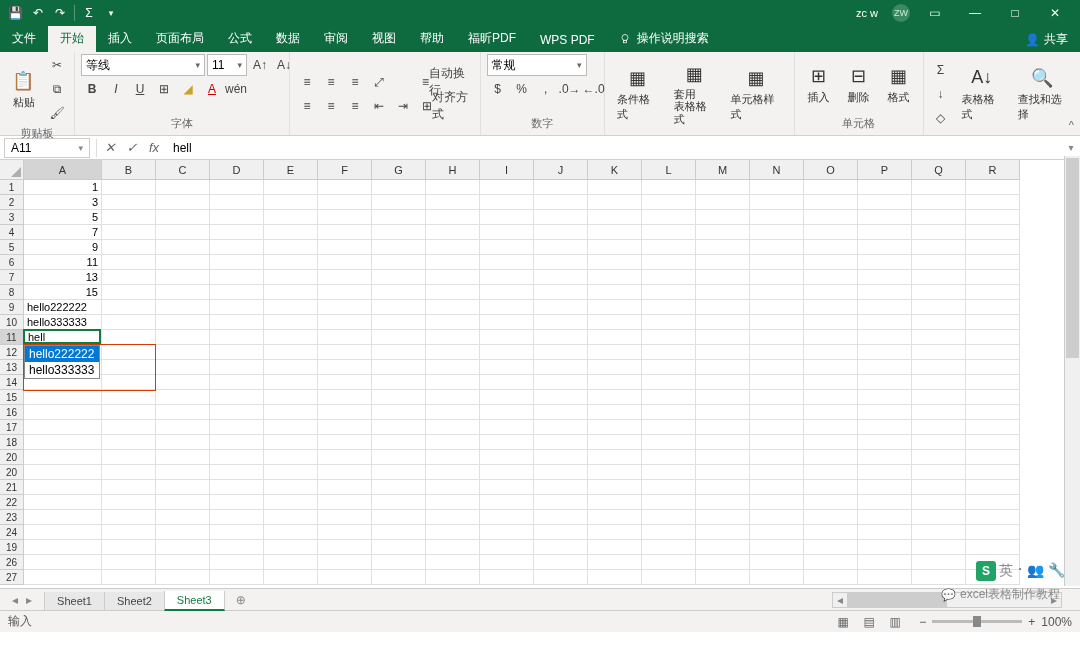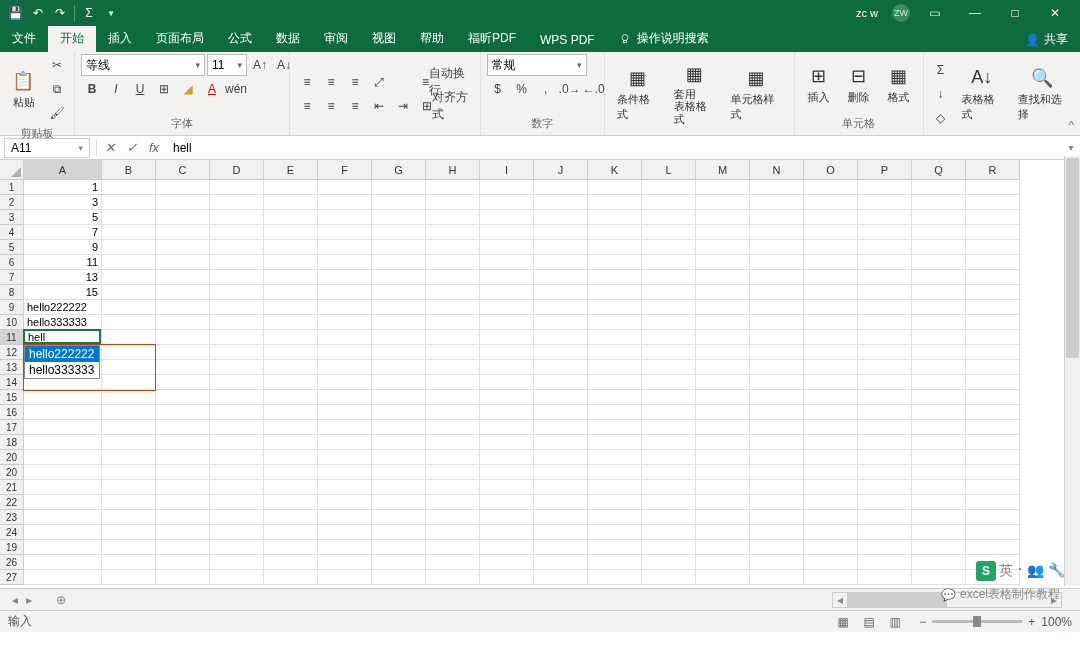--- a/index.html
+++ b/index.html
@@ -853,20 +853,25 @@
 
 <div class="vscroll">
     <div class="thumb"></div>
   </div>
 
 <div class="sheetbar">
   <div class="sheet-nav">
       <span>◂</span>
       <span>▸</span>
     </div>
+  <div class="sheet-tabs" id="sheettabs">
+      <div class="sheet-tab">Sheet1</div>
+      <div class="sheet-tab">Sheet2</div>
+      <div class="sheet-tab active">Sheet3</div>
+    </div>
   <div class="sheet-add">⊕</div>
   <div class="hscroll">
       <span style="width:14px;text-align:center;color:#888">◂</span>
       <div class="track">
         <div class="thumb"></div>
       </div>
       <span style="width:14px;text-align:center;color:#888">▸</span>
     </div>
 </div>
 

